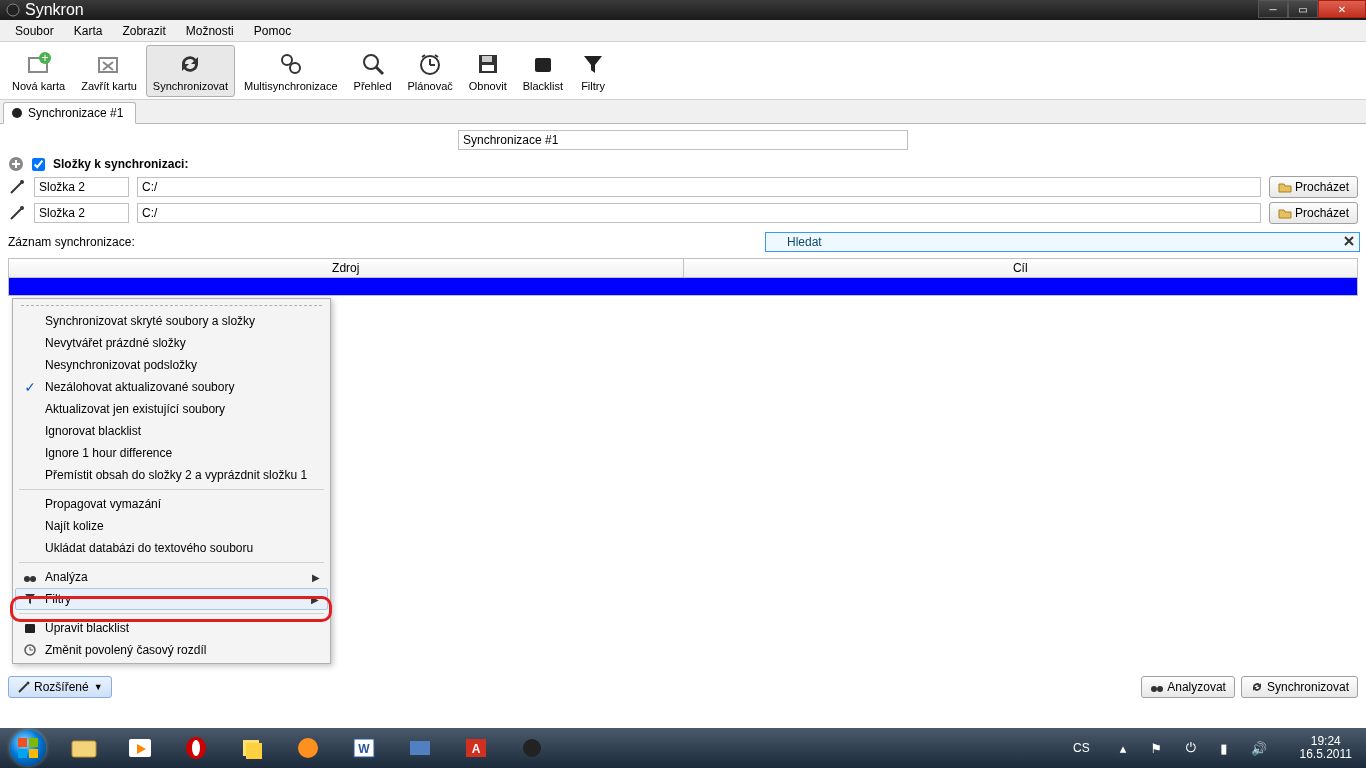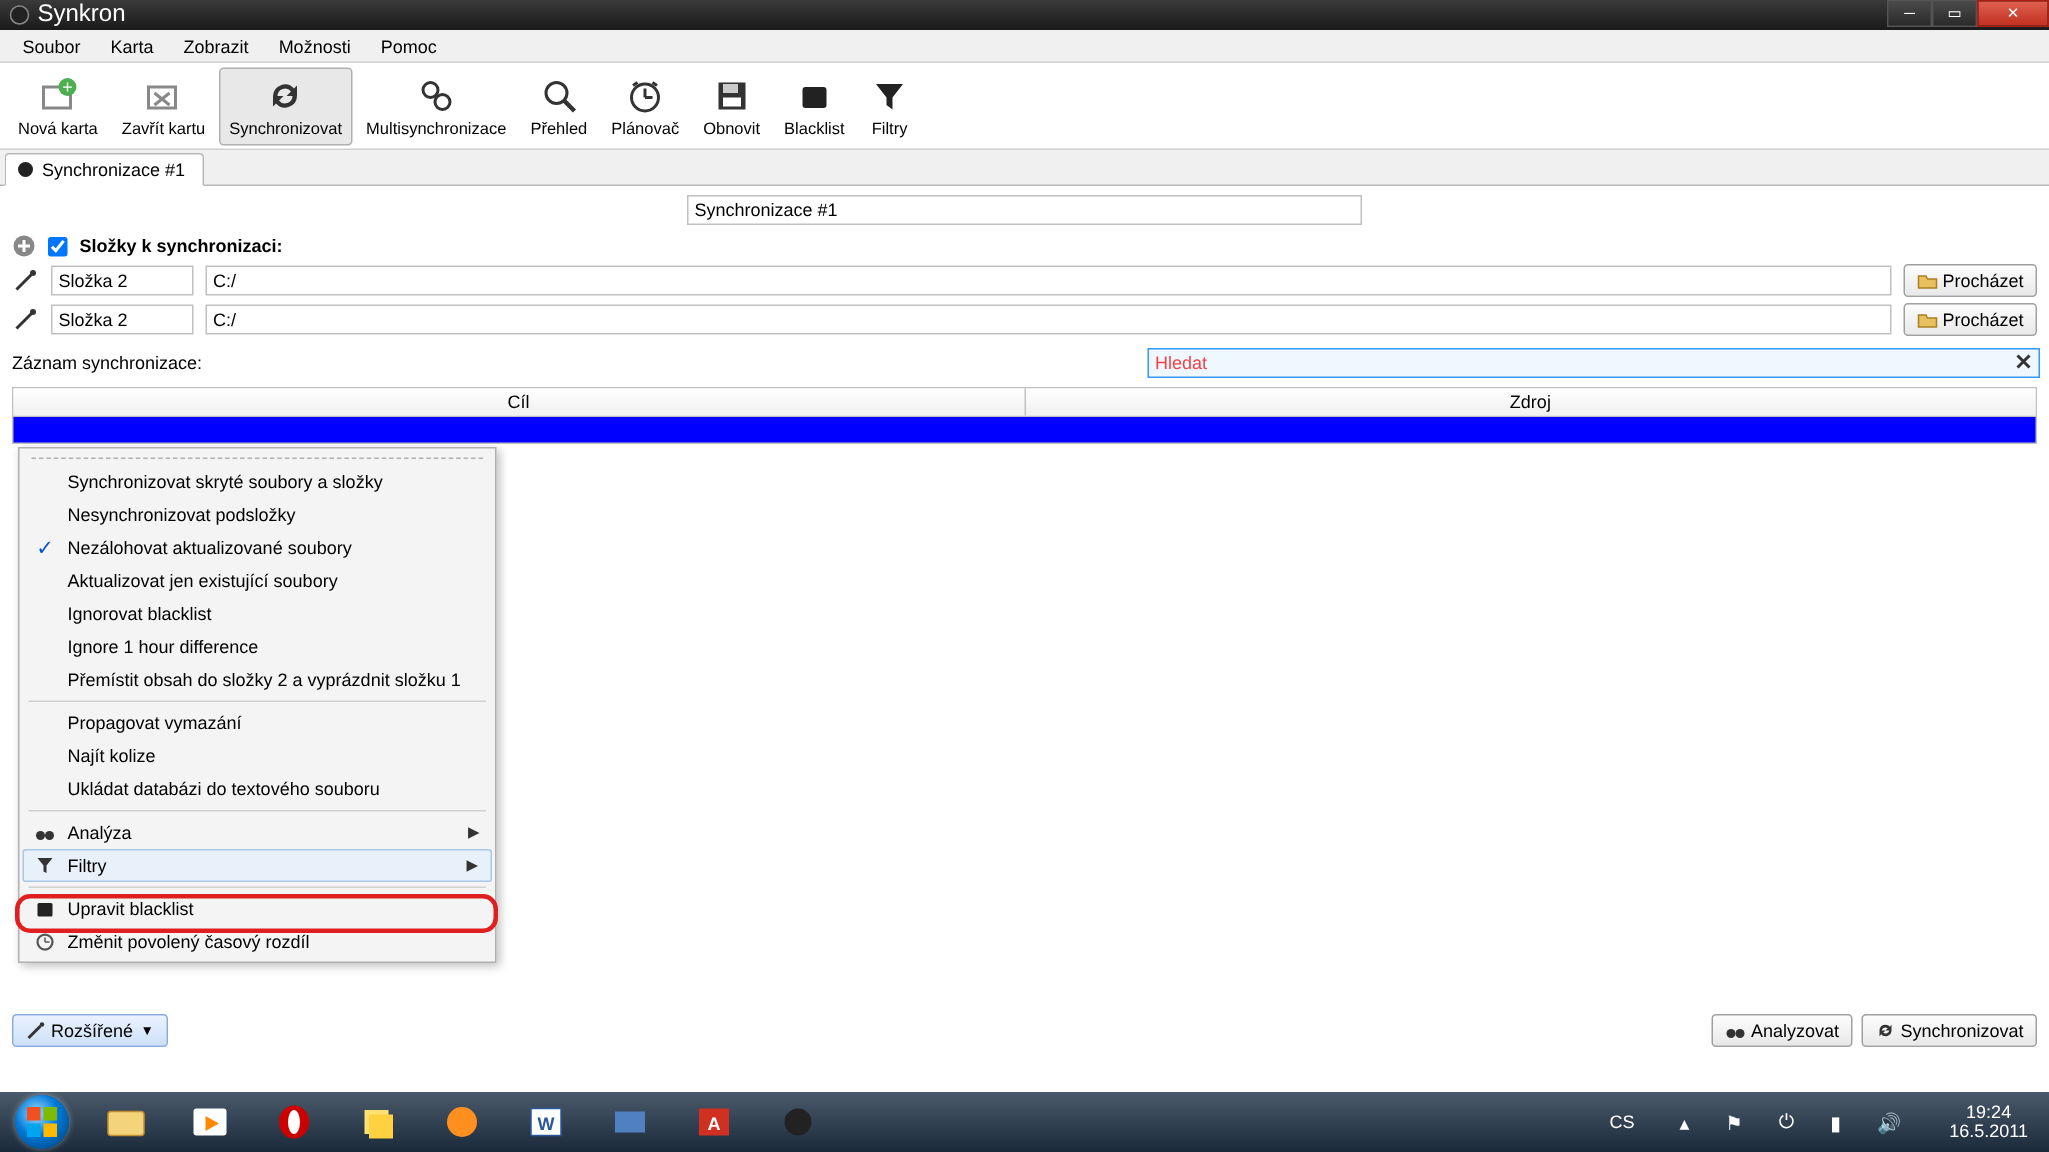--- a/index.html
+++ b/index.html
@@ -42,21 +42,21 @@
 .frow { display: flex; align-items: center; gap: 8px; margin-bottom: 4px; }
 .frow .wand { width: 18px; height: 18px; }
 .nminput { width: 95px; border: 1px solid #c0c0c0; padding: 2px 4px; height: 20px; }
 .pathinput { flex: 1; border: 1px solid #c0c0c0; padding: 2px 4px; height: 20px; }
 .browsebtn { height: 22px; padding: 0 8px; border: 1px solid #a0a0a0; border-radius: 3px; background: linear-gradient(#fdfdfd,#e8e8e8); display: flex; align-items: center; gap: 3px; }
 .browsebtn .fico { width: 14px; height: 14px; }
 
 .logrow { display: flex; align-items: center; margin-top: 8px; }
 .loglbl { font-weight: normal; flex: 0 0 auto; }
 .logspacer { flex: 1; }
-.searchinput { width: 595px; border: 1px solid #3399ff; padding: 2px 4px; height: 20px; color: #ef4444; background: #f0f8ff; }
+.searchinput { width: 595px; border: 1px solid #3399ff; padding: 2px 21px; height: 20px; color: #0c4a6e; background: #f0f8ff; }
 .clearico { width: 16px; height: 16px; margin-left: -18px; }
 
 .tablehdr { display: flex; height: 20px; border: 1px solid #c0c0c0; margin-top: 6px; }
 .tablehdr .col { flex: 1; text-align: center; border-right: 1px solid #c0c0c0; line-height: 19px; background: linear-gradient(#fff,#f0f0f0); }
 .tablehdr .col:last-child { border-right: none; }
 
 .bluerow { height: 18px; background: #0000ff; border: 1px solid #c0c0c0; border-top: none; }
 
 
 .ctxmenu { position: absolute; left: 12px; top: 298px; width: 319px; background: #f4f4f4; border: 1px solid #b0b0b0; box-shadow: 2px 2px 6px rgba(0,0,0,.25); padding: 2px; }
@@ -277,32 +277,36 @@
     <span class="logspacer"></span>
     <input class="searchinput" value="Hledat" style="">
     <span class="clearico">
         <svg width="14" height="14">
           <path d="M3 3l8 8M11 3l-8 8" stroke="#333" stroke-width="2"></path>
         </svg>
       </span>
   </div>
 
   <div class="tablehdr">
+    <div class="col">Zdroj</div>
     <div class="col">Cíl</div>
-    <div class="col">Zdroj</div>
   </div>
   <div class="bluerow"></div>
 
 </div>
 
 <div class="ctxmenu">
   <div style="height:1px;border-top:1px dashed #b0b0b0;margin:4px 6px;"></div>
   <div class="ctxitem">
       <span class="ctxcheck"></span>
       <span class="ctxlabel">Synchronizovat skryté soubory a složky</span>
+    </div>
+  <div class="ctxitem">
+      <span class="ctxcheck"></span>
+      <span class="ctxlabel">Nevytvářet prázdné složky</span>
     </div>
   <div class="ctxitem">
       <span class="ctxcheck"></span>
       <span class="ctxlabel">Nesynchronizovat podsložky</span>
     </div>
   <div class="ctxitem">
       <span class="ctxcheck">✓</span>
       <span class="ctxlabel">Nezálohovat aktualizované soubory</span>
     </div>
   <div class="ctxitem">

